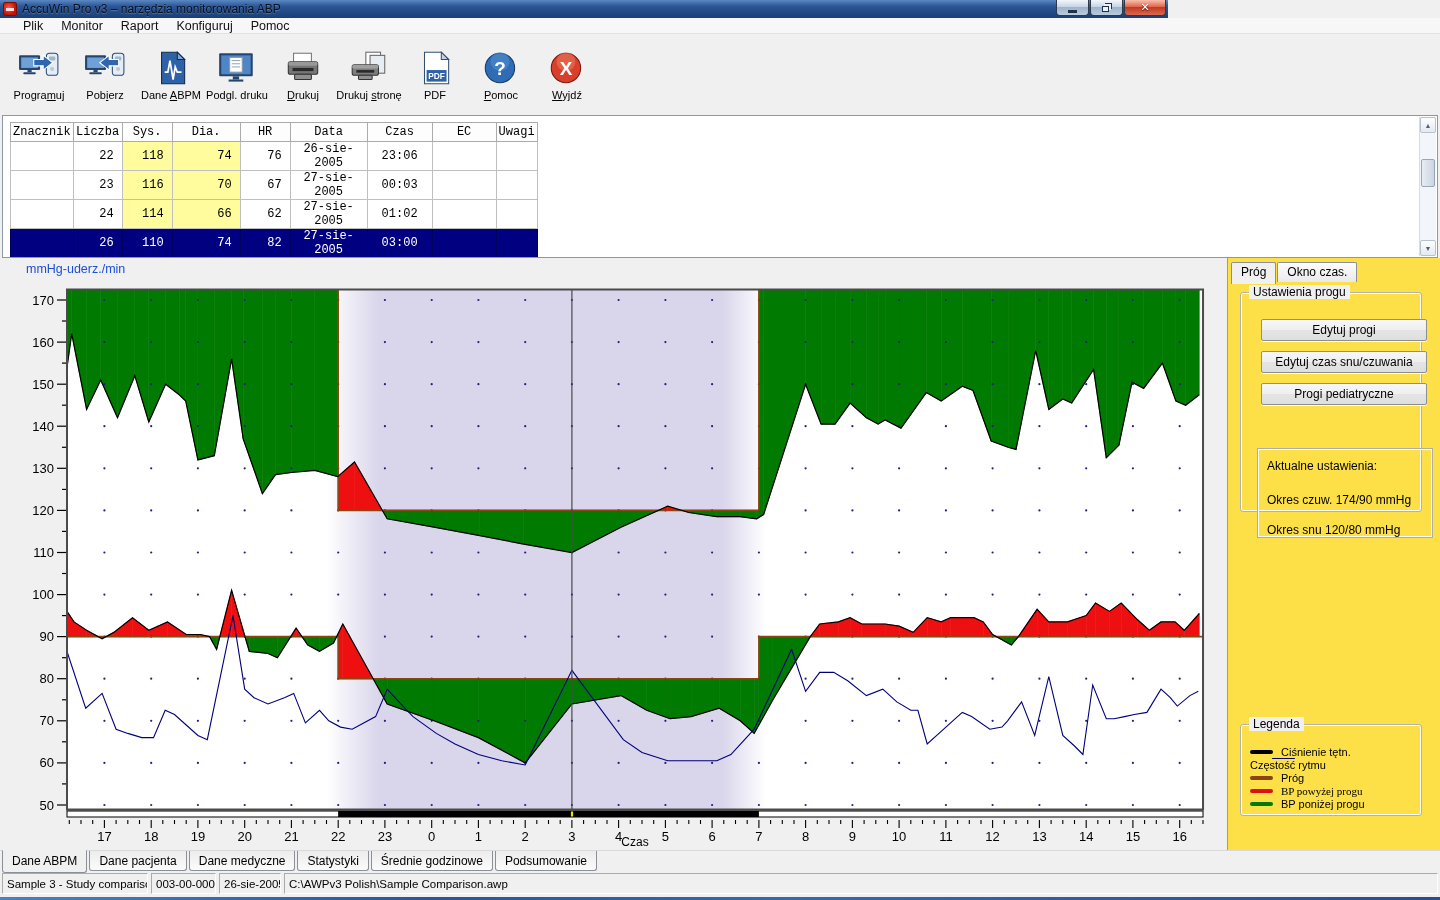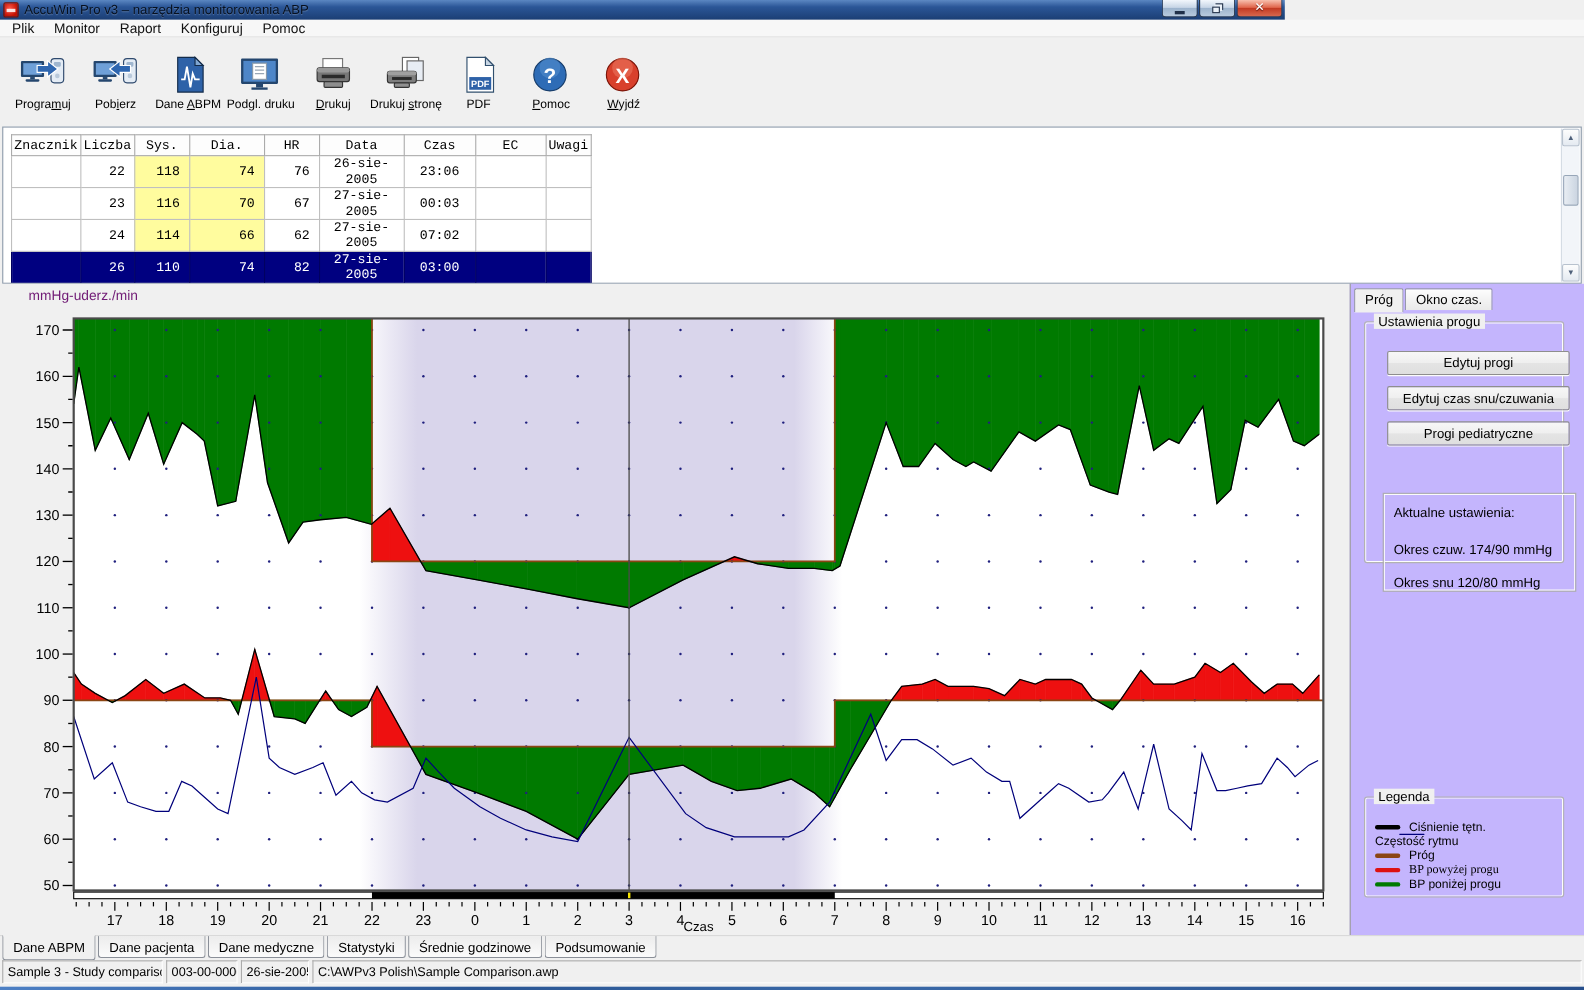--- a/index.html
+++ b/index.html
@@ -23,21 +23,21 @@
     display:flex;align-items:center;justify-content:center;font-size:10px;color:#17273C;margin-left:1px;}
   .cap-btn.close{width:42px;background:linear-gradient(180deg,#F7C0AE,#E0664C 45%,#C23A22 50%,#D8694F);
     color:#fff;font-weight:bold;}
   .glyph-min{display:block;width:9px;height:3px;background:#203049;margin-top:7px;}
   .glyph-restore{display:block;width:7px;height:6px;border:1px solid #203049;background:#EAF1F8;
     box-shadow:2px -2px 0 0 #EAF1F8, 3px -3px 0 0 #203049;margin-top:2px;margin-left:-2px;}
   .glyph-close{font-size:11px;line-height:11px;text-shadow:0 1px 1px #5A1008;}
 
   
   #menubar{position:absolute;left:0;top:18px;width:1440px;height:16px;background:#F7F7F7;
-    border-bottom:1px solid #E2E2E2;display:flex;align-items:center;padding-left:2px;}
+    border-bottom:1px solid #E2E2E2;display:flex;align-items:center;padding-left:14px;}
   .menu-item{font-size:12.5px;color:#111;padding:3px 9px;}
 
   
   #toolbar{position:absolute;left:0;top:41px;width:1440px;height:72px;background:#F0F0F0;
     display:flex;align-items:flex-start;padding:10px 0 0 6px;}
   .tool-btn{width:66px;display:flex;flex-direction:column;align-items:center;background:transparent;border:none;padding:0;margin:0;}
   .tool-btn .ticon{width:42px;height:36px;display:block;}
   .tool-btn .tlabel{font-size:11px;color:#000;margin-top:2px;white-space:nowrap;}
 
   
@@ -53,26 +53,26 @@
   
   .vscroll{position:absolute;top:1px;right:1px;width:17px;background:#F2F5F9;border-left:1px solid #D5DCE4;}
   .vs-arrow{position:absolute;left:0;width:16px;height:16px;background:linear-gradient(180deg,#FDFDFD,#E4EAF1);
     border:1px solid #B8C2CE;border-radius:2px;color:#4E607A;font-size:7px;text-align:center;line-height:15px;}
   .vs-thumb{position:absolute;left:1px;width:14px;background:linear-gradient(90deg,#E8EDF3,#CBD5E1);
     border:1px solid #97A6B8;border-radius:2px;}
 
   
   #main{position:absolute;left:0;top:258px;width:1440px;height:592px;}
   #chart-panel{position:absolute;left:0;top:0;width:1227px;height:592px;background:#F0F0F0;}
-  #chart-title{position:absolute;left:26px;top:4px;font-size:12.5px;color:#701a75;}
+  #chart-title{position:absolute;left:26px;top:4px;font-size:12.5px;color:#1d4ed8;}
   #chart-xlabel{position:absolute;left:585px;top:577px;width:100px;text-align:center;font-size:12px;color:#000;}
   #chart-svg{position:absolute;left:0;top:0;}
 
   
-  #right-panel{position:absolute;left:1227px;top:0;width:213px;height:592px;background:#c4b5fd;
+  #right-panel{position:absolute;left:1227px;top:0;width:213px;height:592px;background:#fde047;
     border-left:1px solid #9C9C9C;}
   #rp-tabs{position:absolute;left:3px;top:4px;display:flex;align-items:flex-end;}
   .rtab{font-size:12px;padding:2px 9px 3px 9px;border:1px solid #8A8F98;border-bottom:none;
     border-radius:2px 2px 0 0;background:linear-gradient(#FDFDFD,#E9E9E9);margin-right:1px;}
   .rtab.active{background:#F0F0F0;position:relative;z-index:2;padding-bottom:5px;margin-bottom:-2px;}
   .groupbox{position:absolute;border:1px solid #B2B2B2;border-radius:3px;box-shadow:inset 0 0 0 1px #FDFDFD;}
   .gb-title{position:absolute;top:-8px;left:8px;background:#F0F0F0;padding:0 4px;font-size:12px;color:#000;}
   .win-btn{position:absolute;left:20px;width:166px;height:22px;font-size:12px;color:#000;
     background:linear-gradient(180deg,#F7F7F7,#EFEFEF 48%,#E4E4E4 52%,#DFDFDF);
     border:1px solid #8E8E8E;border-radius:2px;box-shadow:0 1px 0 #FBFBFB;}
@@ -263,21 +263,21 @@
             <td class=""></td>
             <td class=""></td>
           </tr>
           <tr>
             <td class=""></td>
             <td class="num">24</td>
             <td class="num yellow">114</td>
             <td class="num yellow">66</td>
             <td class="num">62</td>
             <td class="ctr">27-sie-2005</td>
-            <td class="ctr">07:02</td>
+            <td class="ctr">01:02</td>
             <td class=""></td>
             <td class=""></td>
           </tr>
           <tr class="selected">
             <td class=""></td>
             <td class="num">26</td>
             <td class="num">110</td>
             <td class="num">74</td>
             <td class="num">82</td>
             <td class="ctr">27-sie-2005</td>

